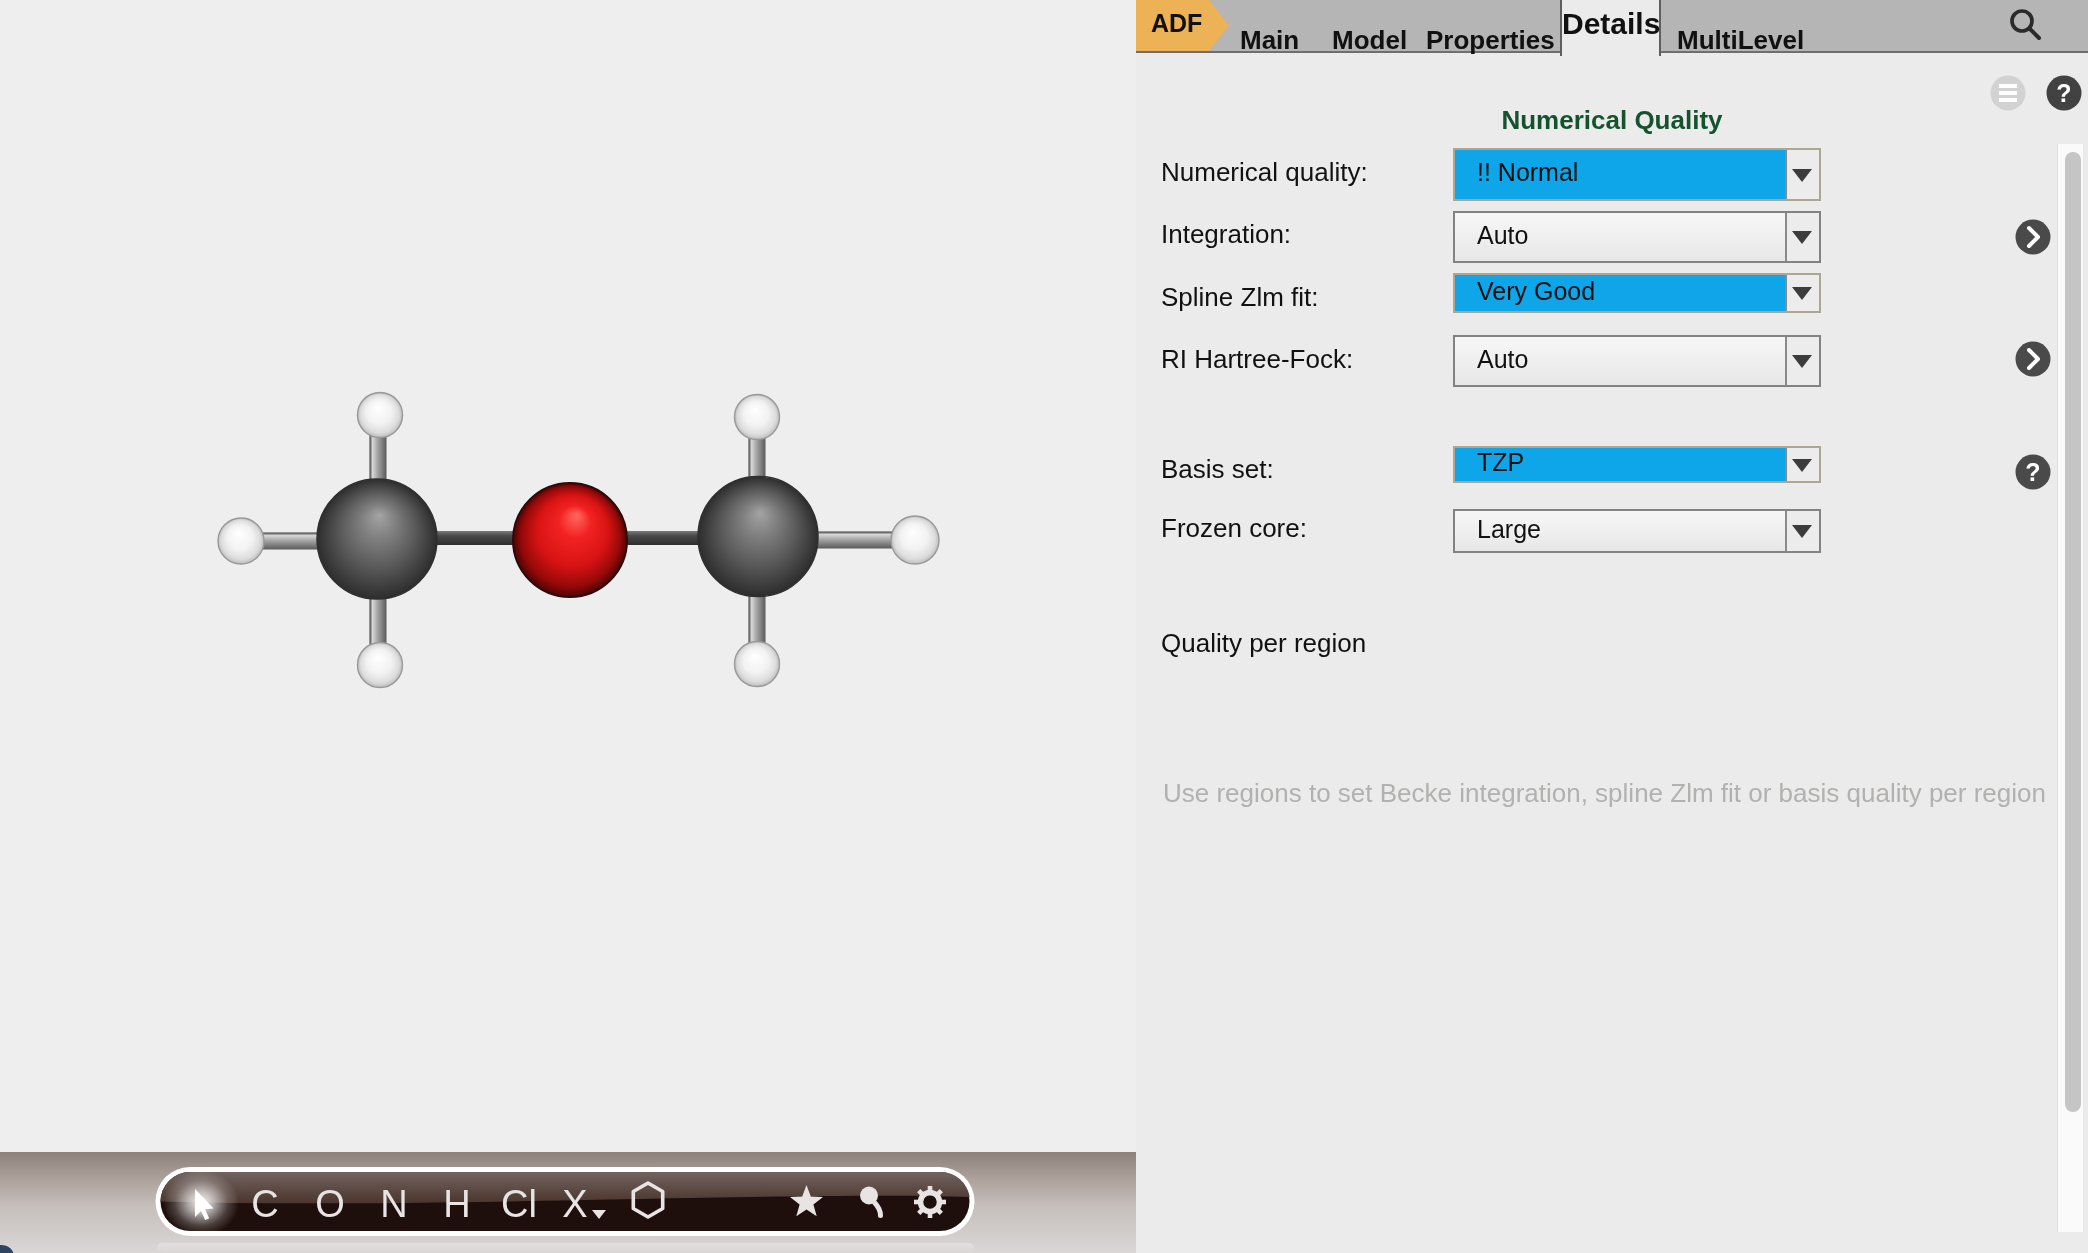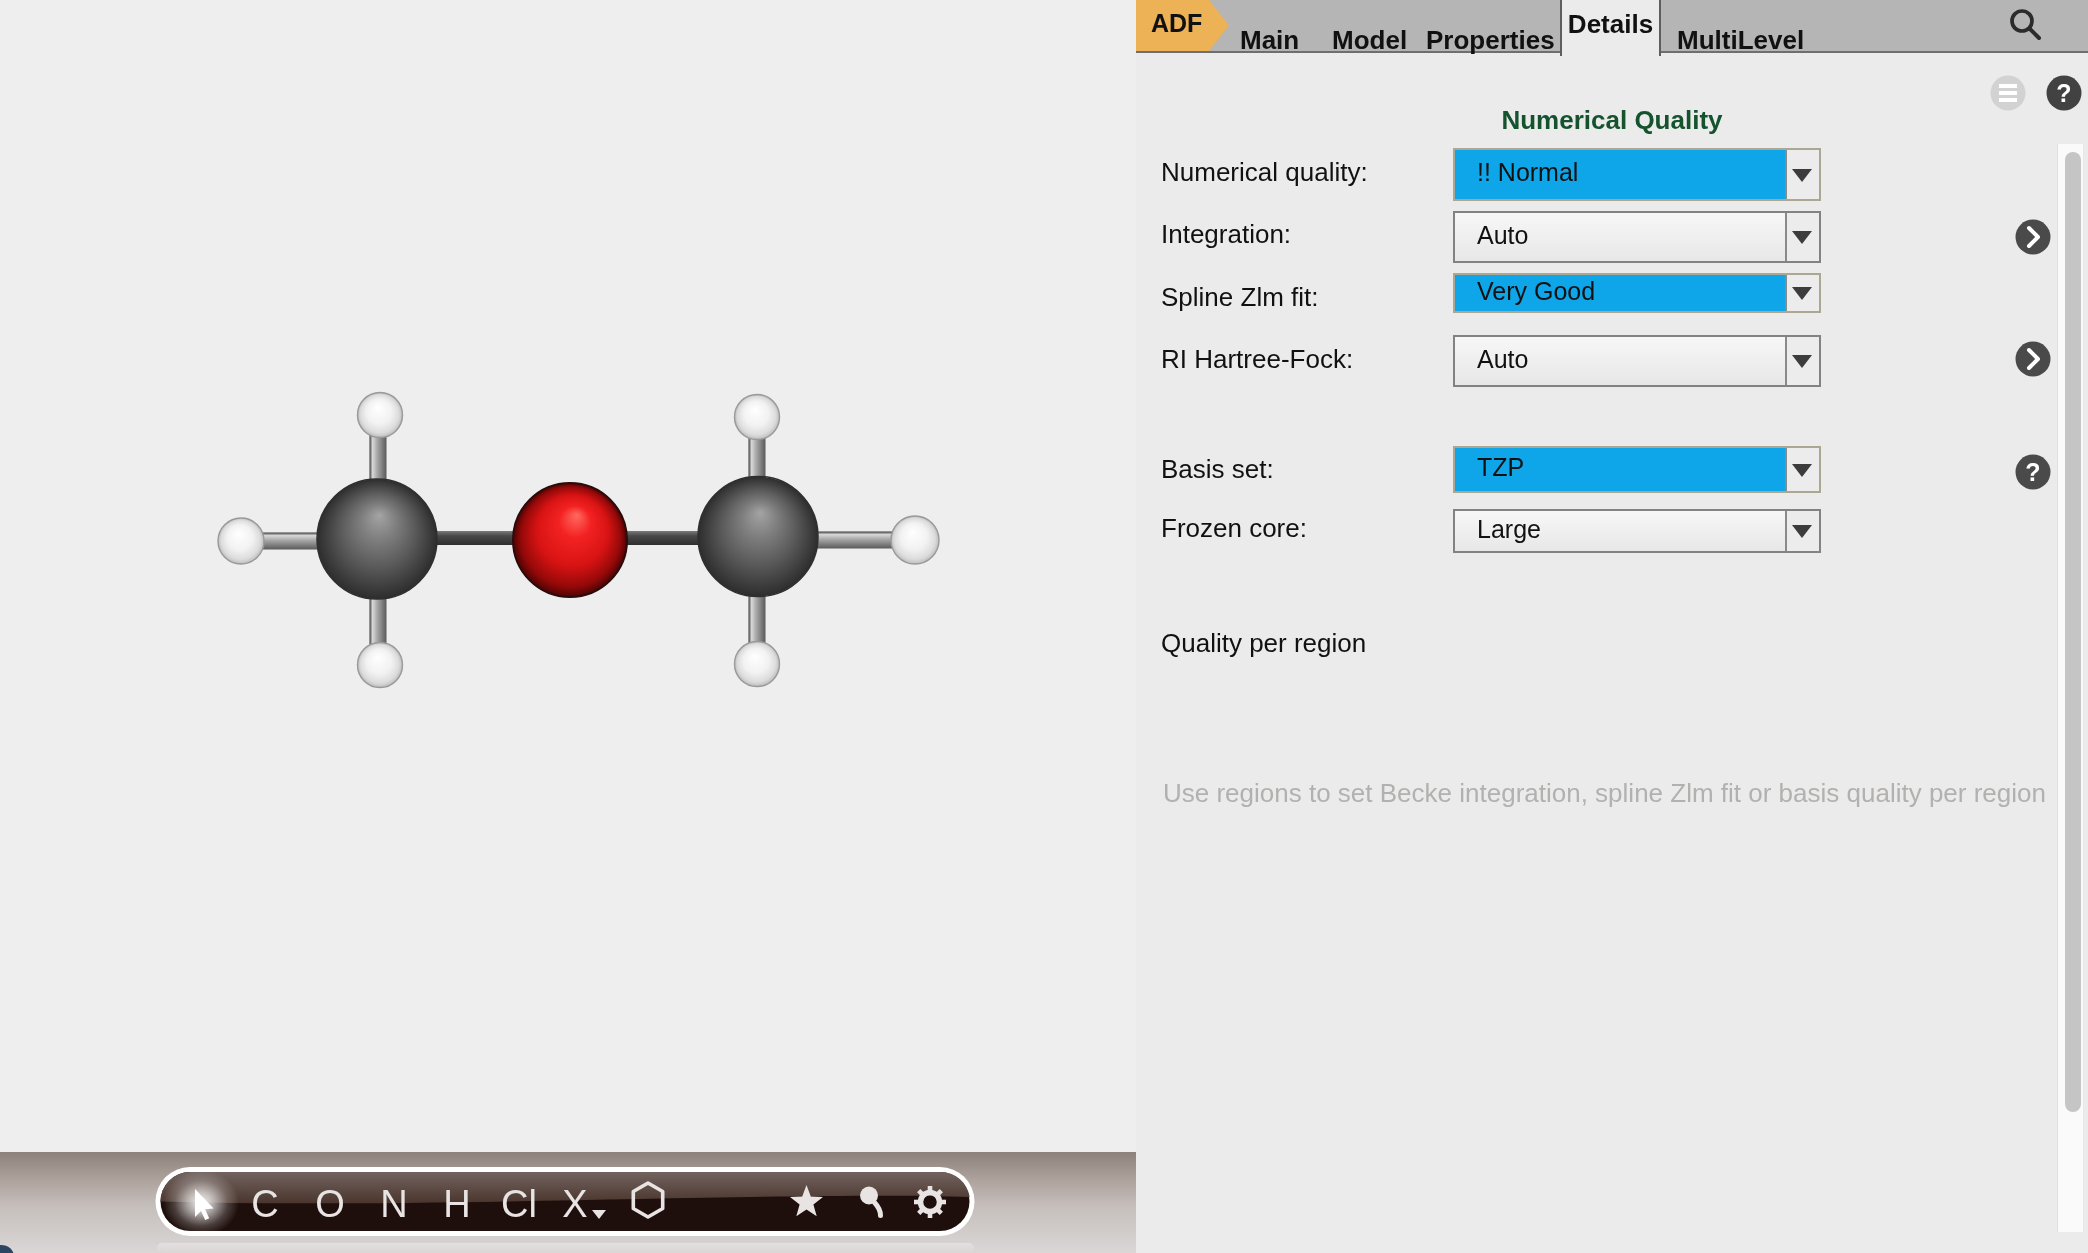--- a/index.html
+++ b/index.html
@@ -11,21 +11,21 @@
   #floor{position:absolute;left:0;top:1152px;width:1136px;height:101px;
          background:linear-gradient(to bottom,#8d817b 0%,#ab9f9a 25%,#c6c0bd 55%,#dad7d6 100%);}
   
   #panel{position:absolute;left:1136px;top:0;width:952px;height:1253px;background:#ebebeb;}
   #tabbar{position:absolute;left:0;top:0;width:956px;height:53px;background:#b5b5b5;
           border-bottom:2px solid #6e6e6e;}
   .tab{position:absolute;top:16px;height:51px;line-height:48px;font-weight:bold;font-size:26px;color:#111;
        text-align:center;}
   #tab-details{position:absolute;left:424px;top:0;width:101px;height:56px;background:#ebebeb;
        border-left:2px solid #5e5e5e;border-right:2px solid #5e5e5e;
-       font-weight:bold;font-size:26px;color:#111;text-align:center;line-height:48px;}
+       font-weight:bold;font-size:30px;color:#111;text-align:center;line-height:48px;}
   #heading{position:absolute;left:0;top:75px;width:952px;text-align:center;
            font-weight:bold;font-size:26px;color:#14532d;margin-top:30px;}
   .row-label{position:absolute;left:25px;font-size:26px;line-height:26px;color:#111;}
   .dd{position:absolute;left:317px;width:368px;}
   .dd-yellow{background:#0ea5e9;border:2px solid #aaa793;}
   .dd-gray{background:linear-gradient(to bottom,#f7f7f7,#e7e7e7);border:2px solid #828282;}
   .dd .txt{position:absolute;left:22px;top:0;height:100%;display:flex;align-items:center;padding-bottom:4px;
            font-size:25px;color:#111;}
   .dd .btn{position:absolute;right:0;top:0;width:34px;height:100%;background:#ececec;
            border-left:2px solid #8a8a8a;}
@@ -213,21 +213,21 @@
         <div class="btn">
           <div class="tri"></div>
         </div>
     </div>
     <div class="dd dd-gray" style="top:335px;height:52px;">
       <div class="txt">Auto</div>
         <div class="btn">
           <div class="tri"></div>
         </div>
     </div>
-    <div class="dd dd-yellow" style="top:446px;height:47px;padding-left:36px;">
+    <div class="dd dd-yellow" style="top:446px;height:37px;padding-left:36px;">
       <div class="txt">TZP</div>
         <div class="btn">
           <div class="tri"></div>
         </div>
     </div>
     <div class="dd dd-gray" style="top:509px;height:44px;">
       <div class="txt">Large</div>
         <div class="btn">
           <div class="tri"></div>
         </div>

